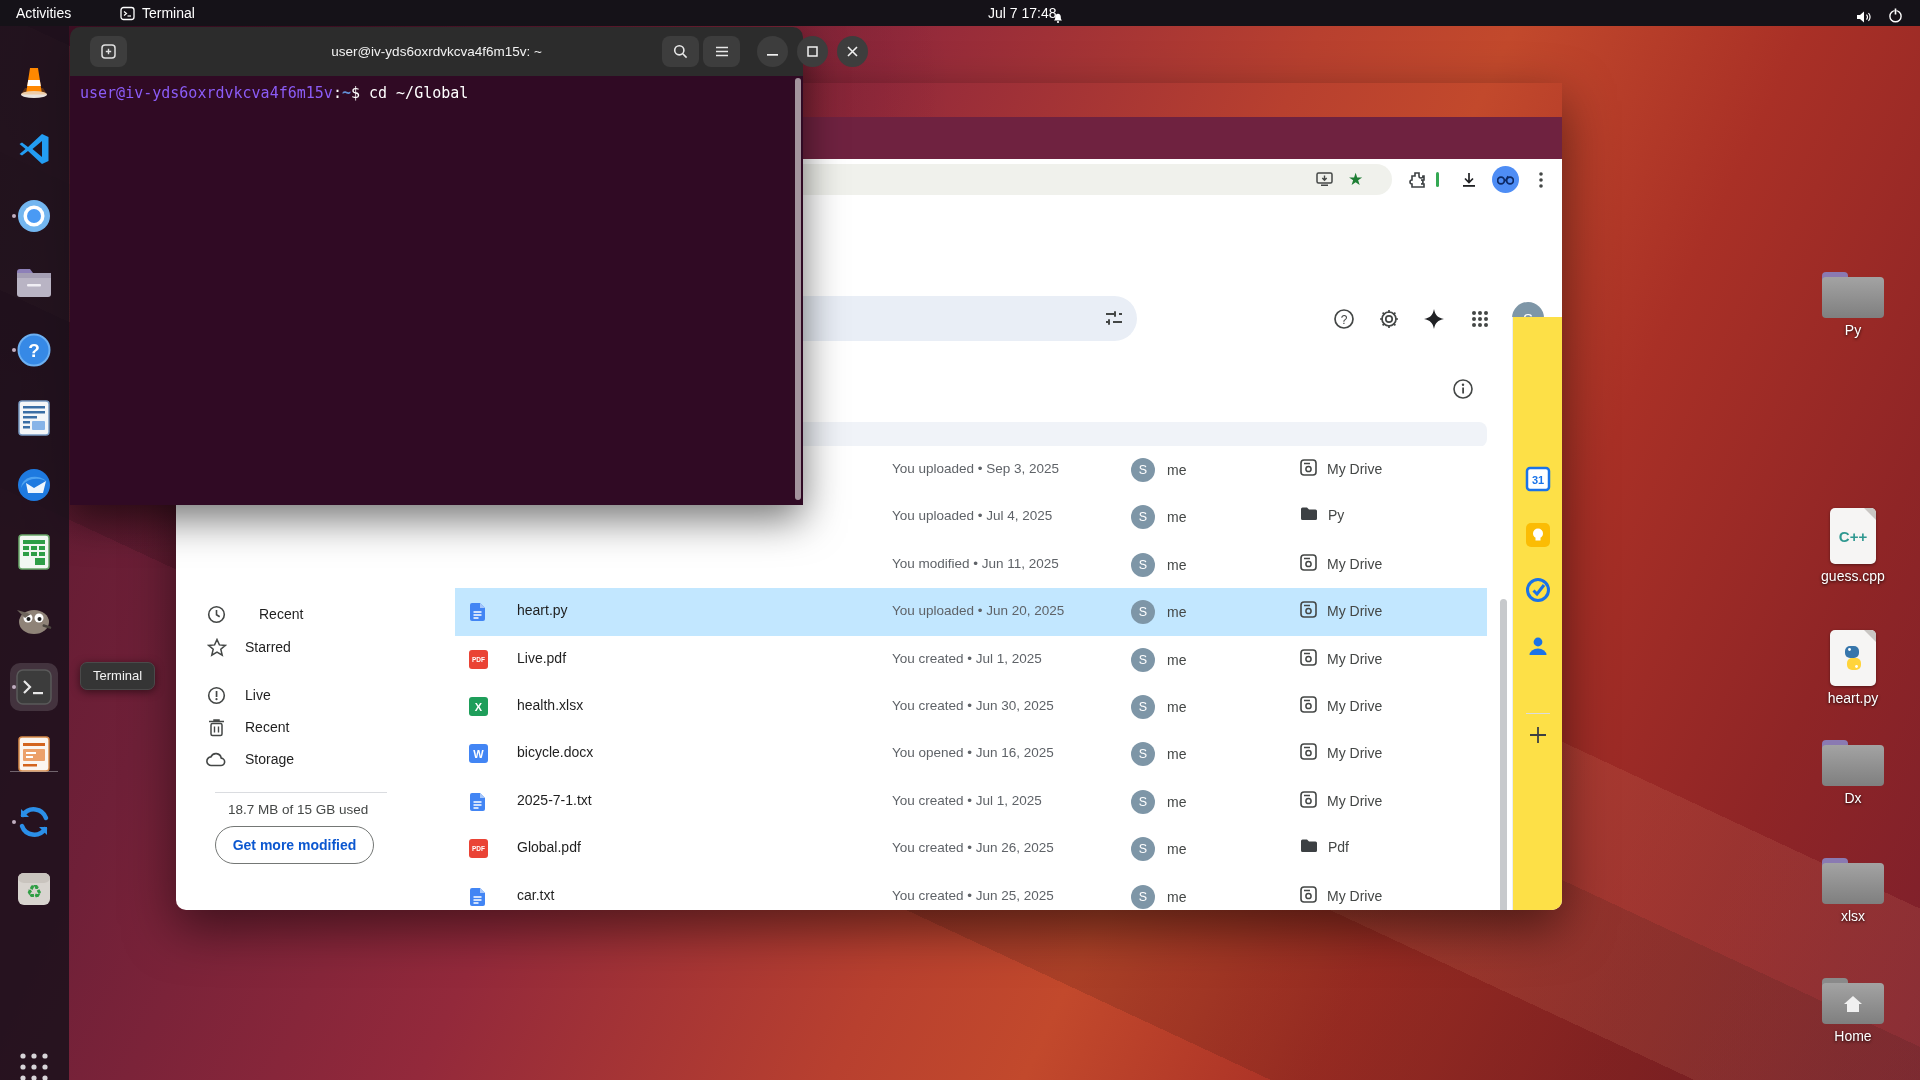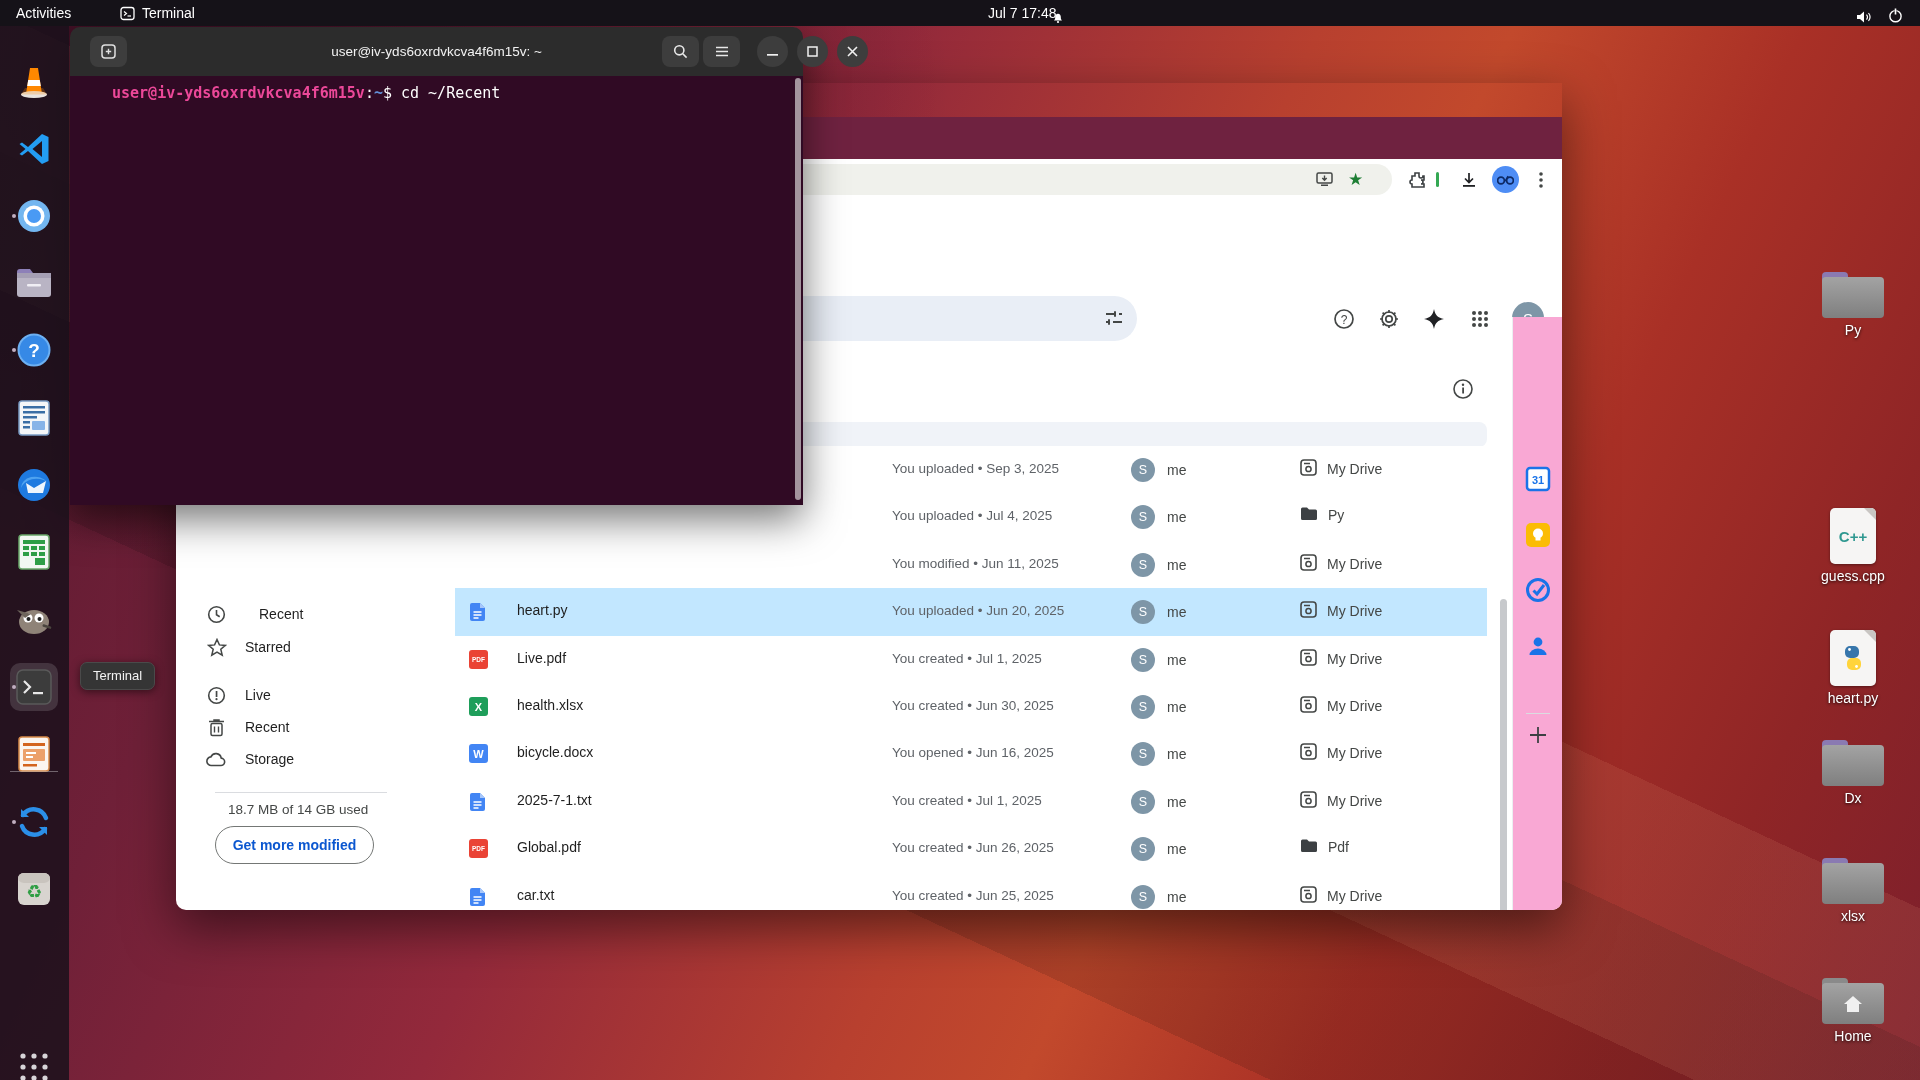--- a/index.html
+++ b/index.html
@@ -26,21 +26,21 @@
   
   #terminal{left:70px;top:27px;width:733px;height:478px;z-index:40;border-radius:10px 10px 0 0;box-shadow:0 14px 40px rgba(0,0,0,.55);}
   #term-titlebar{position:absolute;left:0;top:0;width:733px;height:49px;background:#2c2c2c;border-radius:10px 10px 0 0;border-bottom:1px solid #1f1f1f;}
   #term-title{position:absolute;left:0;right:0;top:0;height:49px;line-height:49px;text-align:center;color:#f2f2f2;font-weight:normal;font-size:13.5px;}
   .tbtn{position:absolute;top:9px;height:31px;background:#3d3d3d;display:flex;align-items:center;justify-content:center;color:#e8e8e8;}
   .tbtn.sq{width:37px;border-radius:8px;}
   .tbtn.ci{width:31px;border-radius:50%;}
   #term-body{position:absolute;left:0;top:49px;width:733px;height:429px;background:#300a24;font-family:"DejaVu Sans Mono","Liberation Mono",monospace;font-size:15px;}
   #term-prompt{position:absolute;left:10px;top:8px;white-space:pre;color:#fff;}
   #term-scroll{position:absolute;right:2px;top:2px;width:6px;height:422px;background:#b8adb4;border-radius:3px;opacity:.85;}
-  .p-user{color:#ec4899;font-weight:bold;margin-left:32px;}
+  .p-user{color:#8b5cf6;font-weight:normal;}
   .p-path{color:#628fd6;font-weight:bold;}
   
   #chromium{left:176px;top:83px;width:1386px;height:827px;z-index:20;border-radius:0 0 10px 10px;box-shadow:0 18px 50px rgba(0,0,0,.5);}
   #cr-titlebar{position:absolute;left:0;top:0;width:1386px;height:34px;background:#dee1e6;border-bottom:1px solid #c9ccd1;}
   #cr-title{position:absolute;left:639px;top:0;height:34px;line-height:34px;font-size:13px;font-weight:bold;color:#202124;}
   .cr-ctl{position:absolute;top:7px;width:20px;height:20px;display:flex;align-items:center;justify-content:center;color:#5f6368;}
   #cr-band{position:absolute;left:0;top:34px;width:1386px;height:42px;background:#6f2240;}
   #cr-toolbar{position:absolute;left:0;top:76px;width:1386px;height:41px;background:#fff;}
   #omnibox{position:absolute;left:520px;top:5px;width:696px;height:31px;background:#f0f1ec;border-radius:16px;}
   .tb-ic{position:absolute;top:0;height:41px;display:flex;align-items:center;justify-content:center;width:30px;}
@@ -60,21 +60,21 @@
   .drive-row{position:absolute;left:279px;width:1032px;height:48px;border-bottom:1px solid #e3e5e8;font-size:14px;color:#1f1f1f;background:#fff;}
   .drive-row.sel{background:#c2e7ff;border-bottom-color:#c2e7ff;}
   .drive-row .c-icon{position:absolute;left:14px;top:14px;width:20px;height:20px;}
   .drive-row .c-name{position:absolute;left:62px;top:14px;font-weight:500;}
   .drive-row .c-reason{position:absolute;left:437px;top:15px;color:#5f6368;font-size:13.5px;}
   .drive-row .c-owner{position:absolute;left:676px;top:12px;display:flex;align-items:center;gap:12px;color:#444746;}
   .drive-row .c-loc{position:absolute;left:845px;top:13px;display:flex;align-items:center;gap:10px;color:#444746;}
   .s-av{width:24px;height:24px;border-radius:50%;background:#7e96a7;color:#fff;font-size:12.5px;display:flex;align-items:center;justify-content:center;}
   #list-scroll{position:absolute;left:1324px;top:399px;width:7px;height:314px;background:#c7c9cc;border-radius:4px;}
   
-  #side-panel{position:absolute;left:1336px;top:117px;width:50px;height:710px;background:#f9a8d4;border-left:1px solid #eceff1;}
+  #side-panel{position:absolute;left:1336px;top:117px;width:50px;height:710px;background:#fde047;border-left:1px solid #eceff1;}
   .sp-ic{position:absolute;left:8px;width:34px;height:34px;display:flex;align-items:center;justify-content:center;}
   
   .desk-item{position:absolute;width:110px;text-align:center;z-index:5;}
   .desk-item .lbl{margin-top:4px;color:#fff;font-size:14px;text-shadow:0 1px 3px rgba(0,0,0,.85);}
   .page-ic{width:46px;height:56px;background:#f6f5f4;border-radius:5px;margin:0 auto;position:relative;box-shadow:0 1px 3px rgba(0,0,0,.4);display:flex;align-items:center;justify-content:center;}
   .page-ic::after{content:"";position:absolute;right:0;top:0;border-style:solid;border-width:0 12px 12px 0;border-color:transparent #c9c6c3 transparent transparent;border-radius:0 5px 0 0;}
   .folder-ic{width:62px;height:46px;margin:0 auto;position:relative;}
   .folder-ic .tab{position:absolute;left:0;top:0;width:26px;height:10px;border-radius:4px 4px 0 0;background:#8a7ab2;}
   .folder-ic .body{position:absolute;left:0;top:5px;width:62px;height:41px;border-radius:4px;background:linear-gradient(#a3a3a3,#7f7f7f);display:flex;align-items:center;justify-content:center;color:#fff;}
 </style>
@@ -267,21 +267,21 @@
           <div class="sb-item" style="top: 544px;">
             <span style="display:inline-flex;width:21px;justify-content:center;">
               <svg width="21" height="15">
                 <path d="M5.5 13.5 a4.3 4.3 0 0 1-.6-8.6 a5.4 5.4 0 0 1 10.3 1.2 a3.7 3.7 0 0 1-.6 7.4 Z" fill="none" stroke="#444746" stroke-width="1.6"></path>
               </svg>
             </span>
             <span>Storage</span>
           </div>
         </div>
       <div id="sb-divider"></div>
-      <div id="sb-storage-text">18.7 MB of 14 GB used</div>
+      <div id="sb-storage-text">18.7 MB of 15 GB used</div>
       <div id="sb-storage-btn">Get more modified</div>
 
       <div id="info-btn"><svg width="22" height="22">
             <circle cx="11" cy="11" r="9" fill="none" stroke="#444746" stroke-width="1.6"></circle>
             <rect x="10.2" y="9.5" width="1.8" height="6" fill="#444746"></rect>
             <circle cx="11" cy="6.8" r="1.2" fill="#444746"></circle>
           </svg></div>
       <div id="list-headerbar">
         <span class="abs" style="left:8px;top:4px;"><svg width="4" height="17">
               <circle cx="2" cy="2.5" r="1.7" fill="#444746"></circle>
@@ -540,21 +540,21 @@
             <rect x="1" y="1" width="9" height="9" fill="none" stroke="#f0f0f0" stroke-width="1.5"></rect>
           </svg>
         </div>
       <div class="tbtn ci" style="left:767px;">
           <svg width="11" height="11">
             <path d="M1 1 L10 10 M10 1 L1 10" stroke="#f0f0f0" stroke-width="1.6"></path>
           </svg>
         </div>
     </div>
     <div id="term-body">
-      <div id="term-prompt"><span class="p-user">user@iv-yds6oxrdvkcva4f6m15v</span><span>:</span><span class="p-path">~</span><span>$</span><span> </span><span>cd ~/Recent</span></div>
+      <div id="term-prompt"><span class="p-user">user@iv-yds6oxrdvkcva4f6m15v</span><span>:</span><span class="p-path">~</span><span>$</span><span> </span><span>cd ~/Global</span></div>
       <div id="term-scroll"></div>
     </div>
   </div>
 
   <div id="topbar" class="abs">
     <div class="item" style="left:16px;">Activities</div>
     <div class="item" style="left:120px;display:flex;align-items:center;gap:7px;">
       <span style="display:inline-flex;">
           <svg width="15" height="15">
             <rect x="1" y="1.5" width="13" height="12" rx="2.5" fill="none" stroke="#fff" stroke-width="1.3"></rect>

